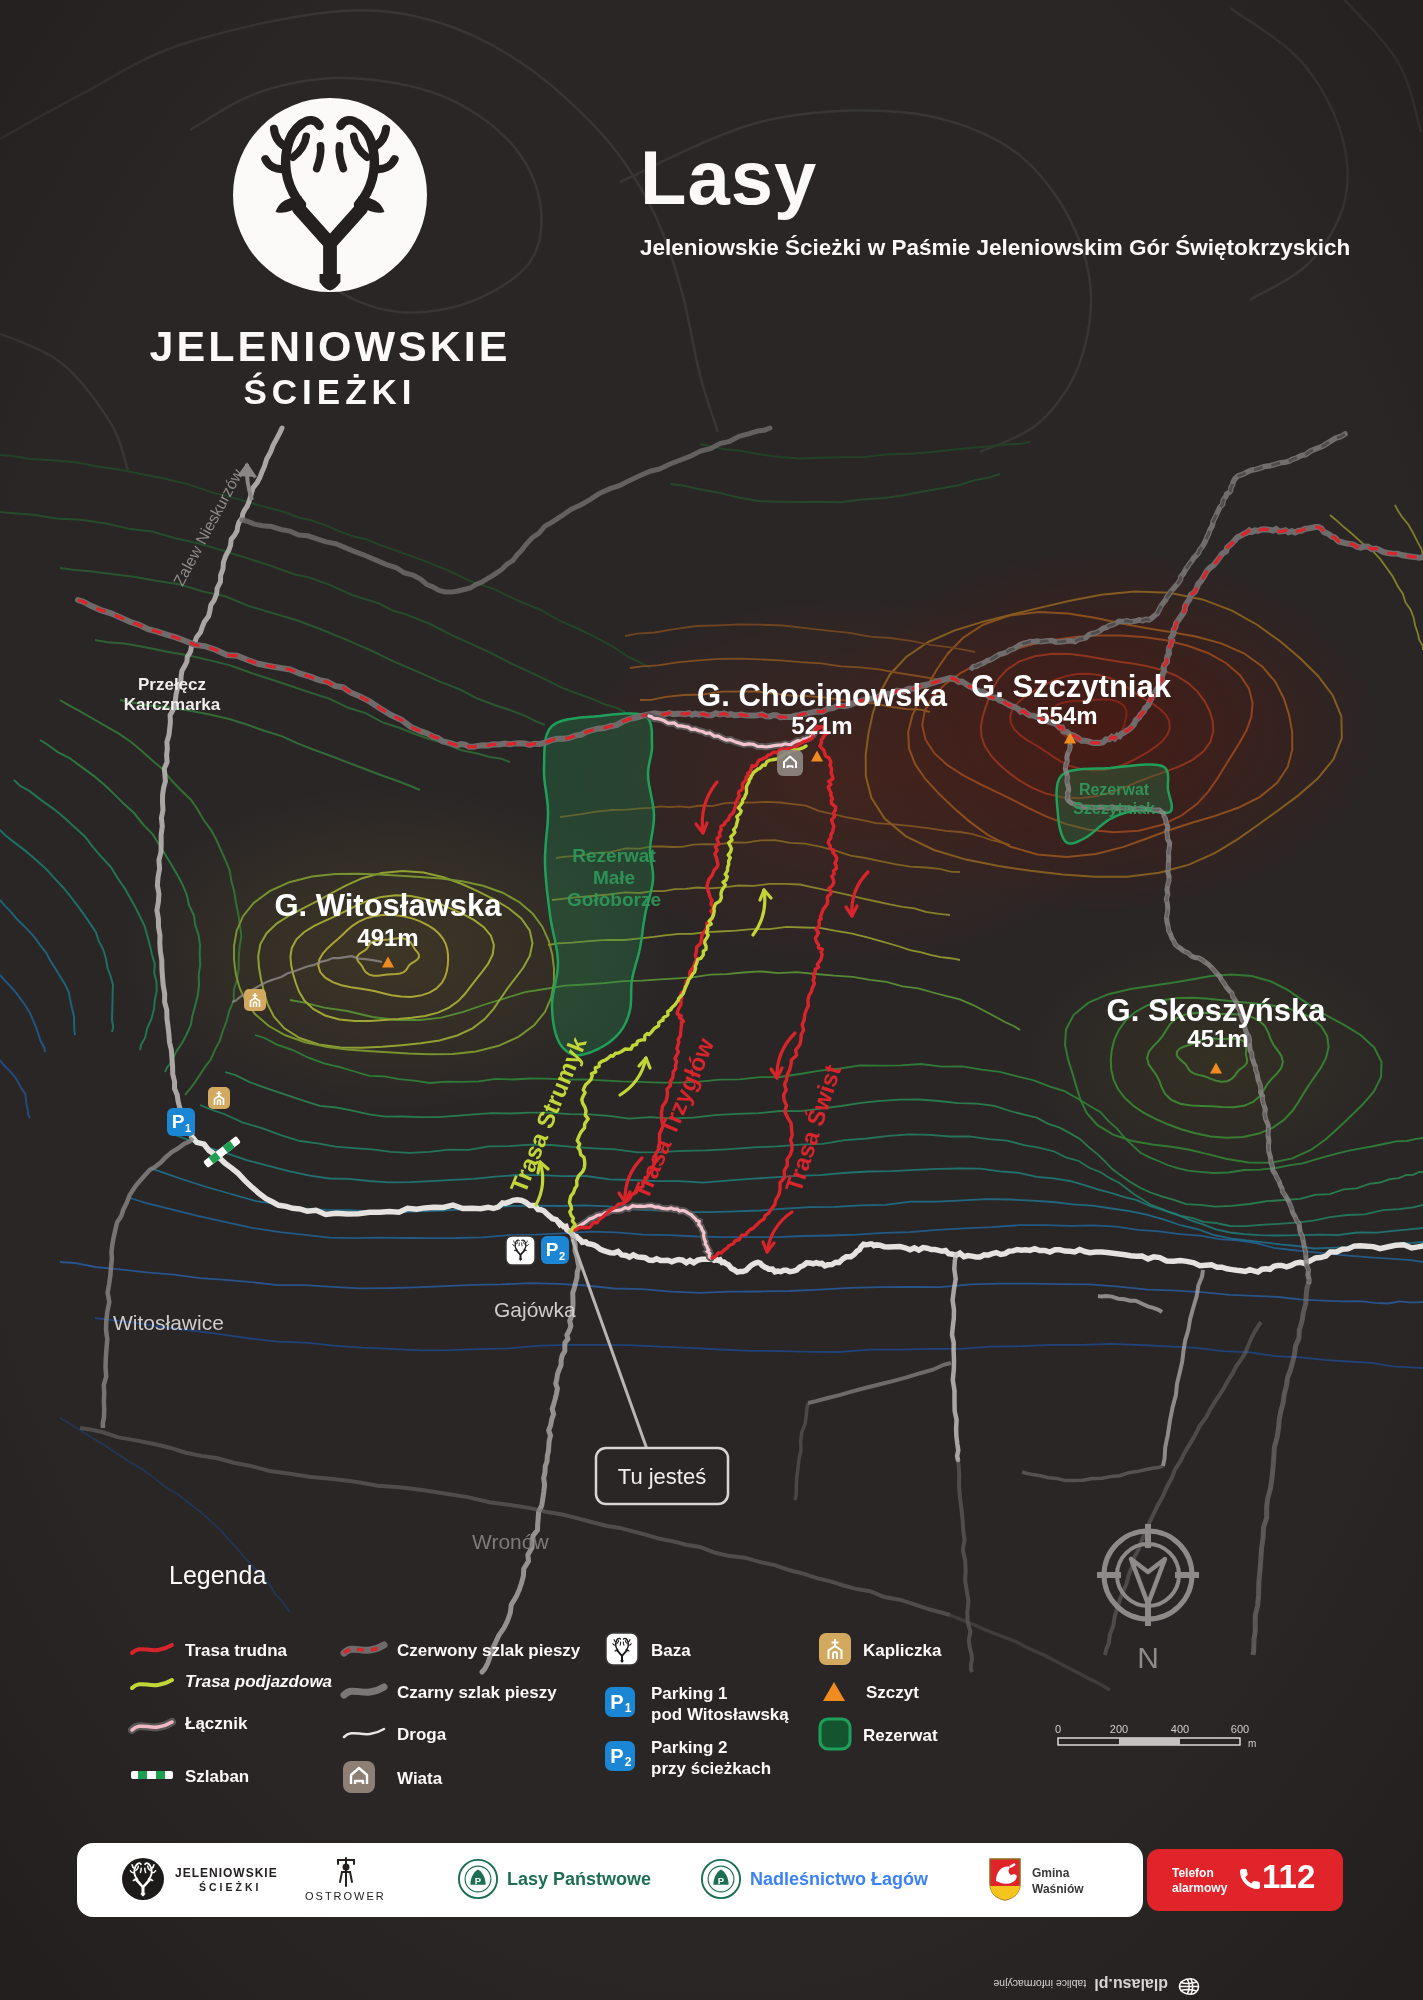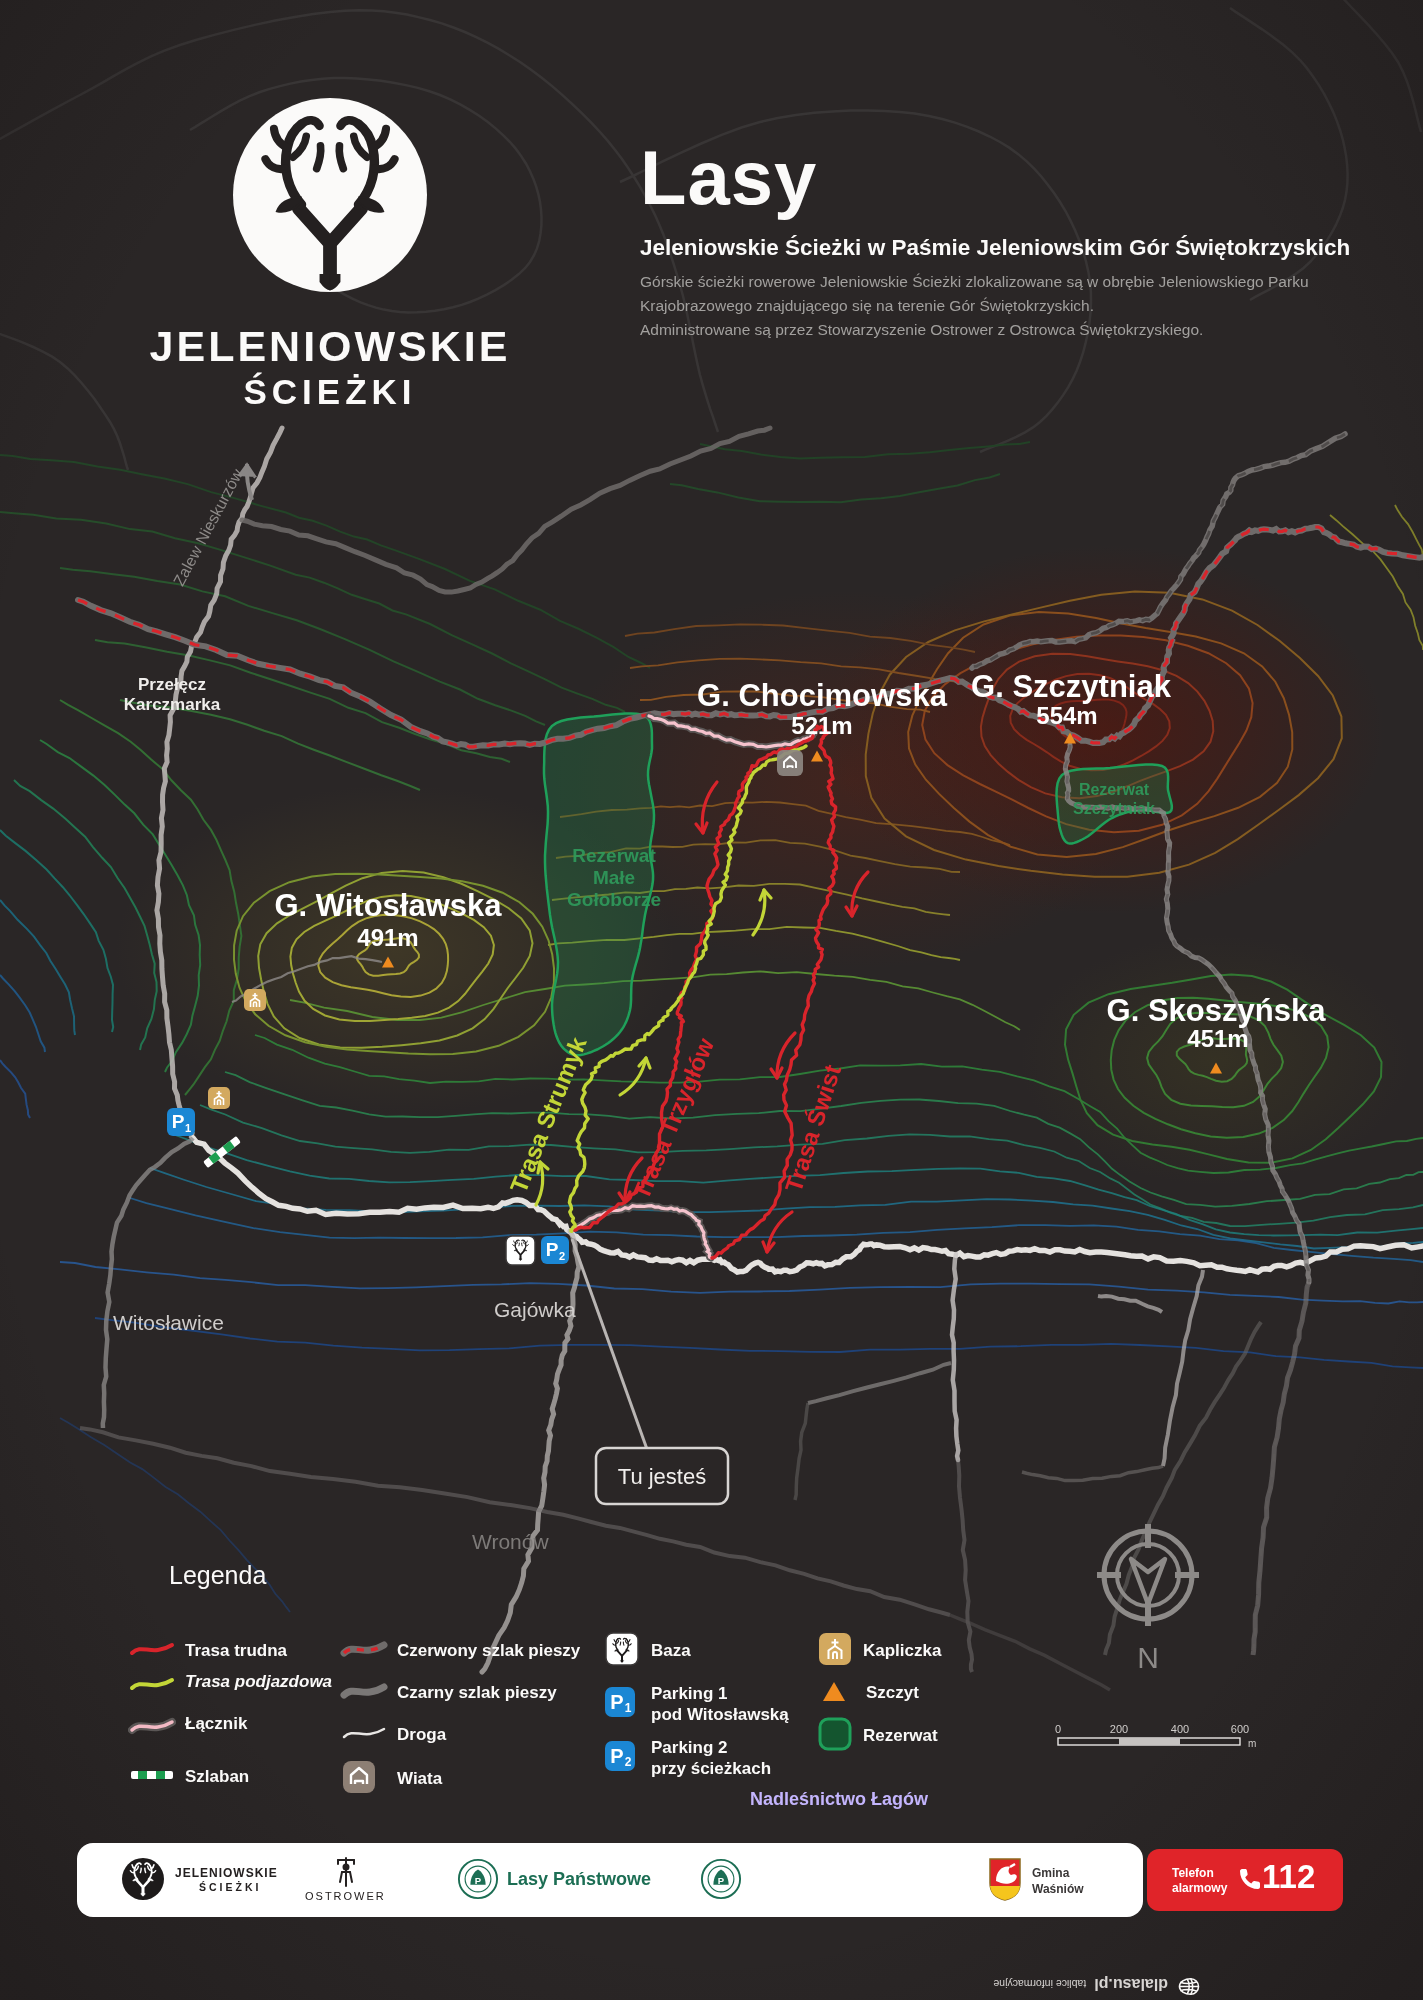--- a/index.html
+++ b/index.html
@@ -339,21 +339,20 @@
 <text x="195" y="306" font-size="35" font-weight="bold" fill="#fbfaf9" text-anchor="middle" font-family="Liberation Sans, sans-serif" letter-spacing="5">ŚCIEŻKI</text>
 </svg></div>
 
 <div class="abs" style="left:640px;top:134px;width:783px;color:#fbfaf9;">
 
   <div style="font-size:76px;font-weight:bold;letter-spacing:1px;">Lasy</div>
 
 
   <div style="font-size:22.5px;font-weight:bold;margin-top:14px;white-space:nowrap;">Jeleniowskie Ścieżki w Paśmie Jeleniowskim Gór Świętokrzyskich</div>
 
-  <div style="font-size:15.5px;line-height:1.55;margin-top:9px;color:#a2a09e;white-space:nowrap;">Górskie ścieżki rowerowe Jeleniowskie Ścieżki zlokalizowane są w obrębie Jeleniowskiego Parku<br>Krajobrazowego znajdującego się na terenie Gór Świętokrzyskich.<br>Administrowane są przez Stowarzyszenie Ostrower z Ostrowca Świętokrzyskiego.</div>
 </div>
 
 <div class="abs" style="left:128px;top:1561px;font-size:25px;color:#fbfaf9;margin-left:41px;">Legenda</div>
 
 <div class="abs" style="left:128px;top:1630px;width:250px;color:#fbfaf9;font-size:17px;font-weight:bold;white-space:nowrap;">
 
   <div style="display:flex;align-items:center;height:42px;"><div style="width:57px;"><svg width="48" height="24" viewBox="0 0 48 24">
             <path d="M4,16 C14,6 24,20 44,8" fill="none" stroke="#d9242b" stroke-width="4" stroke-linecap="round"></path>
           </svg></div>Trasa trudna</div>
 
@@ -496,21 +495,21 @@
         <text x="22" y="27" font-size="10" font-weight="bold" fill="#fff" text-anchor="middle" font-family="Liberation Sans, sans-serif">P</text>
       </svg></div>
 <div class="abs" style="left:507px;top:1869px;color:#1c6e54;font-weight:bold;font-size:18px;">Lasy Państwowe</div>
 
 <div class="abs" style="left:700px;top:1858px;"><svg width="42" height="42" viewBox="0 0 44 44">
         <circle cx="22" cy="22" r="20" fill="#fff" stroke="#1c6e54" stroke-width="2"></circle>
         <circle cx="22" cy="22" r="13.5" fill="none" stroke="#1c6e54" stroke-width="1.2"></circle>
         <path d="M14,28 C14,20 18,14 22,12 C26,14 30,20 30,28 Z" fill="#1c6e54"></path>
         <text x="22" y="27" font-size="10" font-weight="bold" fill="#fff" text-anchor="middle" font-family="Liberation Sans, sans-serif">P</text>
       </svg></div>
-<div class="abs" style="left:750px;top:1789px;color:#c4b5fd;font-weight:bold;font-size:18px;">Nadleśnictwo Łagów</div>
+<div class="abs" style="left:750px;top:1869px;color:#3b82f6;font-weight:bold;font-size:18px;">Nadleśnictwo Łagów</div>
 
 <div class="abs" style="left:988px;top:1857px;"><svg width="34" height="44" viewBox="0 0 34 44">
 <path d="M2,2 L32,2 L32,26 C32,36 26,41 17,43 C8,41 2,36 2,26 Z" fill="#e02429" stroke="#8d6a1f" stroke-width="1.5"></path>
 <path d="M2,29 L32,29 C31,37 26,41 17,43 C8,41 3,37 2,29 Z" fill="#f5c51d"></path>
 <path d="M8,24 C8,13 16,8 22,10 C20,13 20,16 23,18 C28,16 30,19 28,22 C26,26 19,28 13,26 Z" fill="#fff"></path>
 <path d="M22,10 L27,7" stroke="#fff" stroke-width="2.5"></path>
 </svg></div>
 <div class="abs" style="left:1032px;top:1866px;color:#3a3737;font-size:12px;font-weight:bold;line-height:1.3;">Gmina<br>Waśniów</div>
 
 <div class="abs" style="left:1147px;top:1849px;width:196px;height:62px;background:#e02429;border-radius:12px;"></div>

